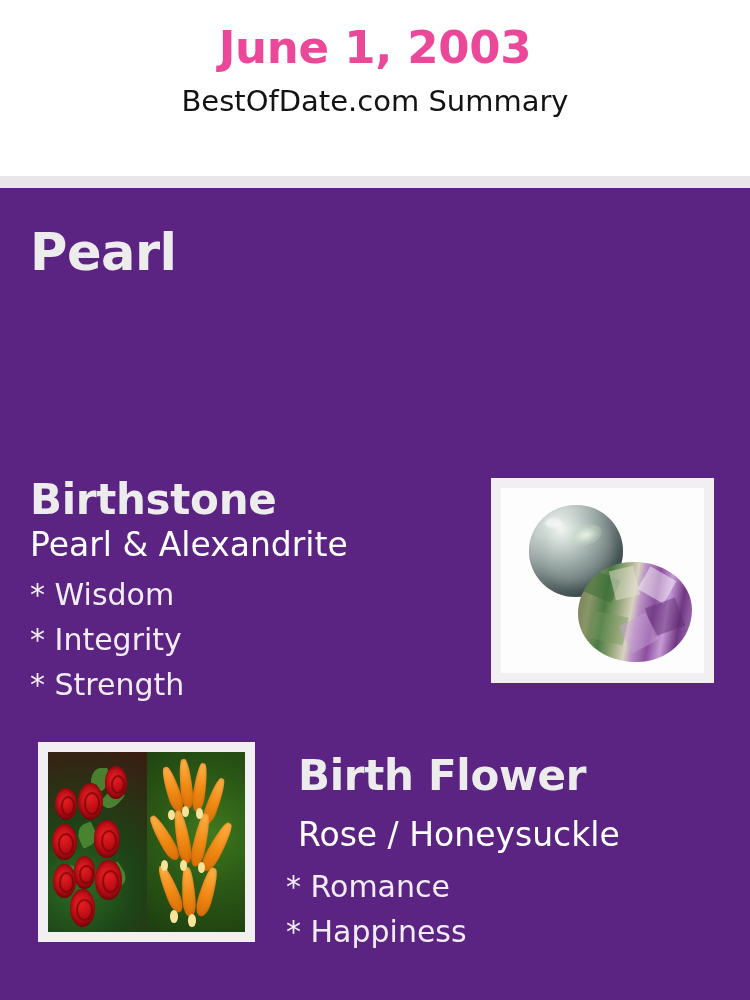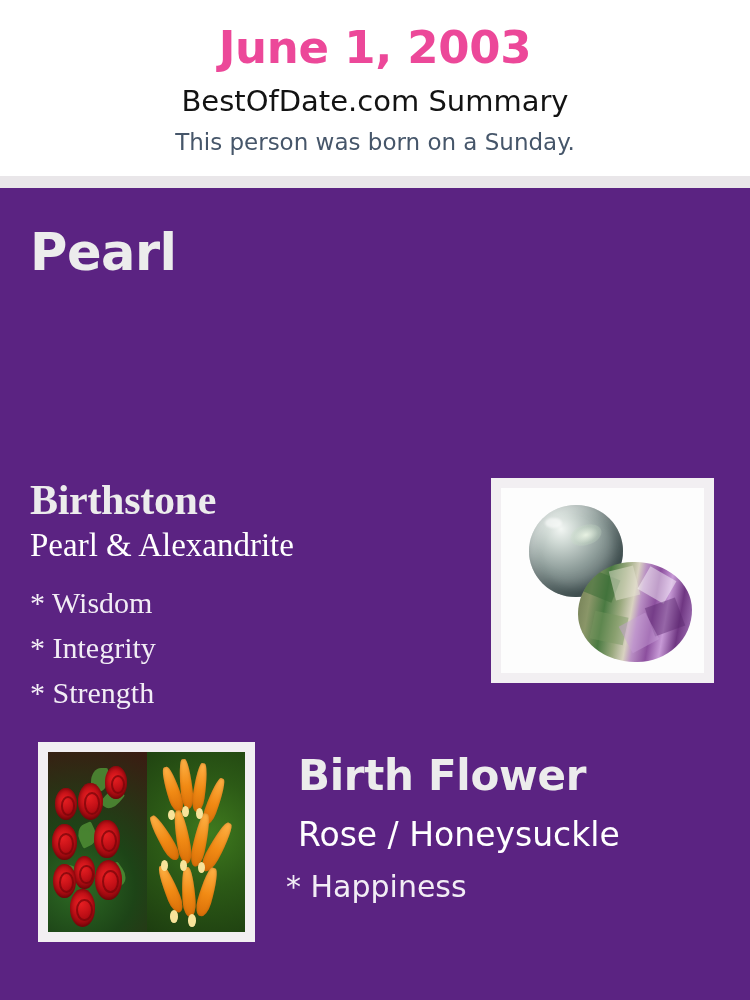--- a/index.html
+++ b/index.html
@@ -110,36 +110,35 @@
     margin: 4px 0 0 0;
     max-width: 670px;
   }
 
   
   .stone-block {
     position: absolute;
     left: 30px;
     top: 288px;
     width: 450px;
-    font-family: Liberation Serif, serif;
   }
   .stone-title {
     font-size: 42px;
     font-weight: bold;
     color: #ececec;
     line-height: 48px;
     letter-spacing: -0.3px;
     margin: 0;
   }
   .stone-sub {
     font-size: 33px;
     font-weight: normal;
     color: #ffffff;
     line-height: 38px;
-    margin: 2px 0 16px 0;
+    margin: 2px 0 8px 0;
     white-space: nowrap;
   }
   .trait-list {
     list-style: none;
     margin: 8px 0 0 0;
     padding: 0;
   }
   .trait-list li {
     font-size: 30px;
     font-weight: normal;
@@ -322,21 +321,20 @@
   }
 </style>
 </head>
 <body>
 
 <div class="page">
 
   <div class="header">
     <div class="header-date">June 1, 2003</div>
     <div class="header-site">BestOfDate.com Summary</div>
-    <div class="header-note">This person was born on a Sunday.</div>
   </div>
   <div class="header-divider"></div>
 
   <div class="body-panel">
 
     <div class="zodiac">
       <h1 class="zodiac-title">Pearl</h1>
     </div>
 
     <div class="stone-block">
@@ -346,20 +344,21 @@
         <li>* Wisdom</li>
         <li>* Integrity</li>
         <li>* Strength</li>
       </ul>
     </div>
 
     <div class="flower-block">
       <h2 class="flower-title">Birth Flower</h2>
       <div class="flower-sub">Rose / Honeysuckle</div>
       <ul class="trait-list">
+        <li>* Romance</li>
         <li>* Happiness</li>
       </ul>
     </div>
   </div>
 
   <div class="photo-frame frame-stone">
     <div class="photo-inner stone-canvas">
       <div class="pearl"></div>
       <div class="alexandrite">
         <span class="facet f1"></span>

